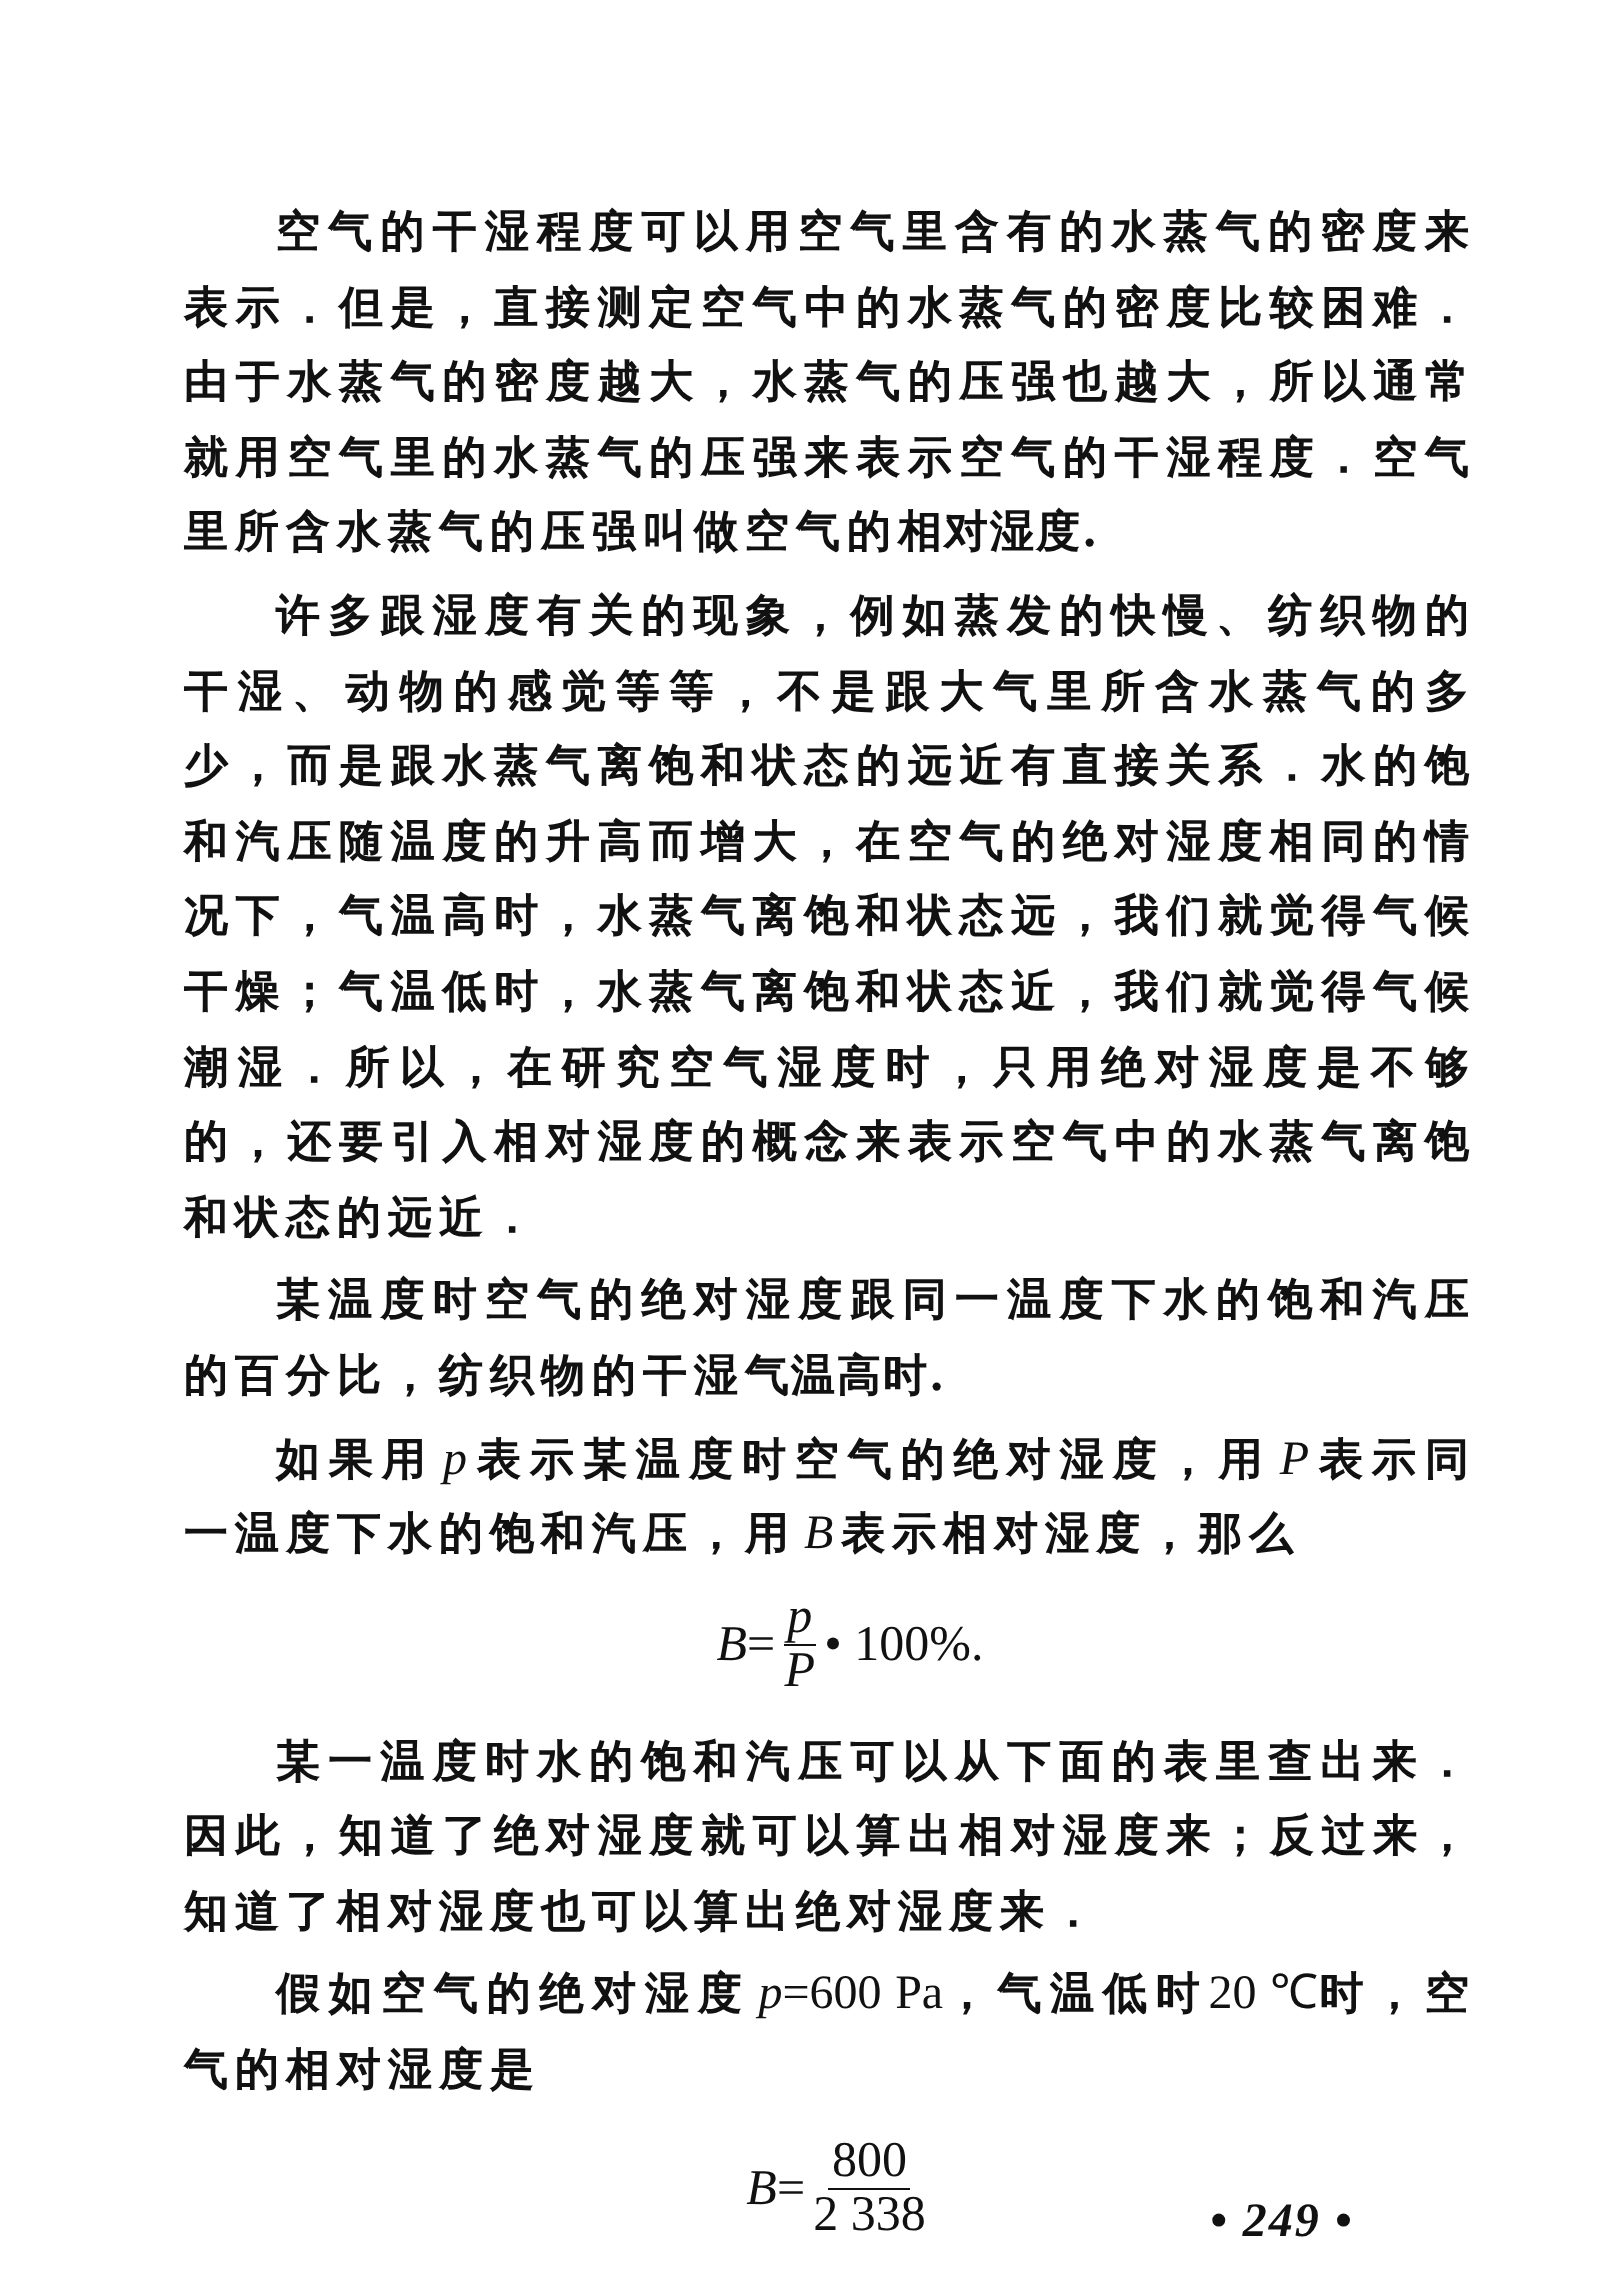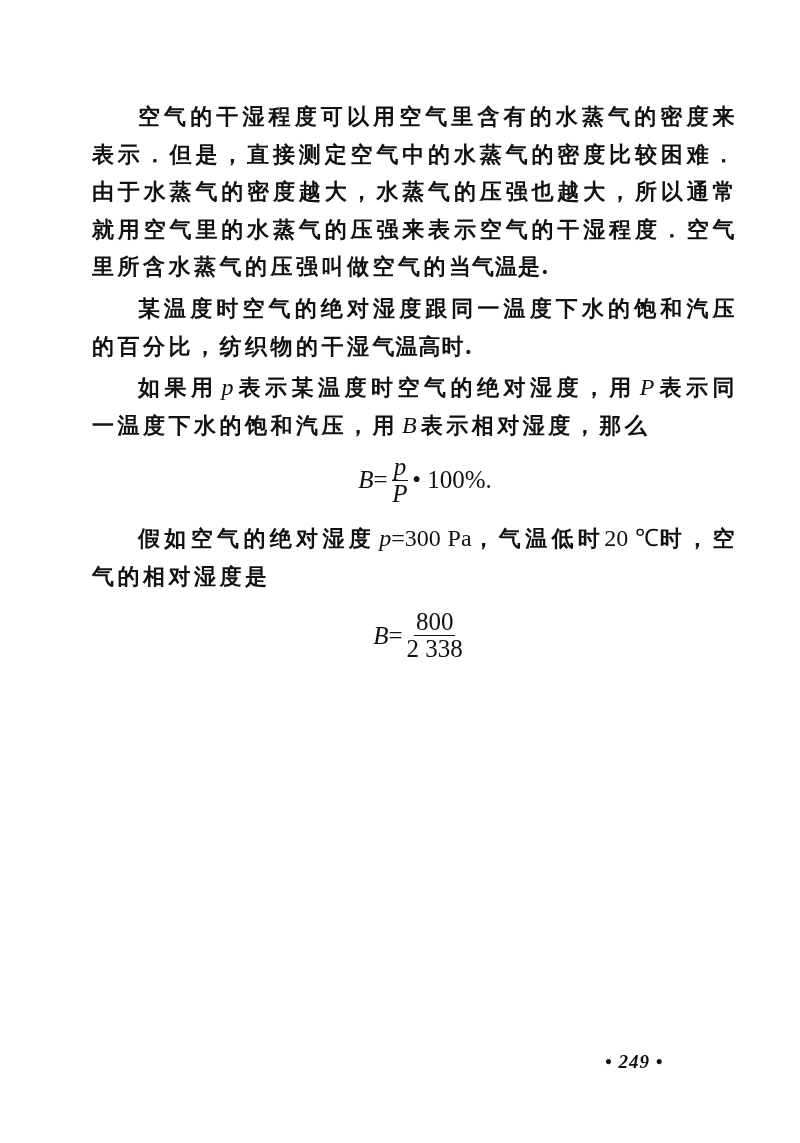--- a/index.html
+++ b/index.html
@@ -14,47 +14,49 @@
   .var { font-family: "Liberation Serif", serif; font-style: italic; font-weight: normal; font-size: 24px; letter-spacing: 0; padding: 0 4px; }
   .num { font-family: "Liberation Serif", serif; font-weight: normal; font-size: 24px; letter-spacing: 0; }
   .formula { display: flex; justify-content: center; align-items: center; height: 60px;
              font-family: "Liberation Serif", serif; font-size: 25px; font-weight: normal; letter-spacing: 0; }
   .formula.f1 { margin: 6px 0 10px 0; padding-left: 20px; }
   .formula.f2 { margin: 10px 0 0 0; padding-left: 10px; }
   .frac { display: inline-flex; flex-direction: column; align-items: center; margin: 0 4px; }
   .frac .top { border-bottom: 1.5px solid #111; padding: 0 2px; line-height: 26px; }
   .frac .bot { line-height: 26px; }
   .it { font-style: italic; }
-  .page-number { position: absolute; left: 605px; top: 1051px; font-family: "Liberation Serif", serif;
-                 font-style: italic; font-weight: bold; font-size: 19px; letter-spacing: 1px; }
+  .page-number { position: absolute; left: 605px; top: 1098px; font-family: "Liberation Serif", serif;
+                 font-style: italic; font-weight: bold; font-size: 24px; letter-spacing: 1px; }
 </style>
 </head>
 <body>
 
 <div class="page">
 
-  <p class="para indent"><span>空气的干湿程度可以用空气里含有的水蒸气的密度来表示．但是，直接测定空气中的水蒸气的密度比较困难．由于水蒸气的密度越大，水蒸气的压强也越大，所以通常就用空气里的水蒸气的压强来表示空气的干湿程度．空气里所含水蒸气的压强叫做空气的</span><span class="term">当气温是</span><span>.</span></p>
+  <p class="para indent"><span>空气的干湿程度可以用空气里含有的水蒸气的密度来表示．但是，直接测定空气中的水蒸气的密度比较困难．由于水蒸气的密度越大，水蒸气的压强也越大，所以通常就用空气里的水蒸气的压强来表示空气的干湿程度．空气里所含水蒸气的压强叫做空气的</span><span class="term">相对湿度</span><span>.</span></p>
 
+  <p class="para indent"><span>许多跟湿度有关的现象，例如蒸发的快慢、纺织物的干湿、动物的感觉等等，不是跟大气里所含水蒸气的多少，而是跟水蒸气离饱和状态的远近有直接关系．水的饱和汽压随温度的升高而增大，在空气的绝对湿度相同的情况下，气温高时，水蒸气离饱和状态远，我们就觉得气候干燥；气温低时，水蒸气离饱和状态近，我们就觉得气候潮湿．所以，在研究空气湿度时，只用绝对湿度是不够的，还要引入相对湿度的概念来表示空气中的水蒸气离饱和状态的远近．</span></p>
 
   <p class="para indent"><span>某温度时空气的绝对湿度跟同一温度下水的饱和汽压的百分比，纺织物的干湿</span><span class="term">气温高时</span><span>.</span></p>
 
   <p class="para indent"><span>如果用</span><span class="var">p</span><span>表示某温度时空气的绝对湿度，用</span><span class="var">P</span><span>表示同一温度下水的饱和汽压，用</span><span class="var">B</span><span>表示相对湿度，那么</span></p>
 
   <div class="formula f1">
     <span class="it">B</span>
     <span>=</span>
     <span class="frac">
       <span class="top it">p</span>
       <span class="bot it">P</span>
     </span>
     <span> • 100%.</span>
   </div>
 
+  <p class="para indent"><span>某一温度时水的饱和汽压可以从下面的表里查出来．因此，知道了绝对湿度就可以算出相对湿度来；反过来，知道了相对湿度也可以算出绝对湿度来．</span></p>
 
-  <p class="para indent"><span>假如空气的绝对湿度</span><span class="var" style="padding-right:0">p</span><span class="num">=300 Pa</span><span>，气温低时</span><span class="num">20 ℃</span><span>时，空气的相对湿度是</span></p>
+  <p class="para indent"><span>假如空气的绝对湿度</span><span class="var" style="padding-right:0">p</span><span class="num">=600 Pa</span><span>，气温低时</span><span class="num">20 ℃</span><span>时，空气的相对湿度是</span></p>
 
   <div class="formula f2">
     <span class="it">B</span>
     <span>=</span>
     <span class="frac">
       <span class="top">800</span>
       <span class="bot">2 338</span>
     </span>
   </div>
 

